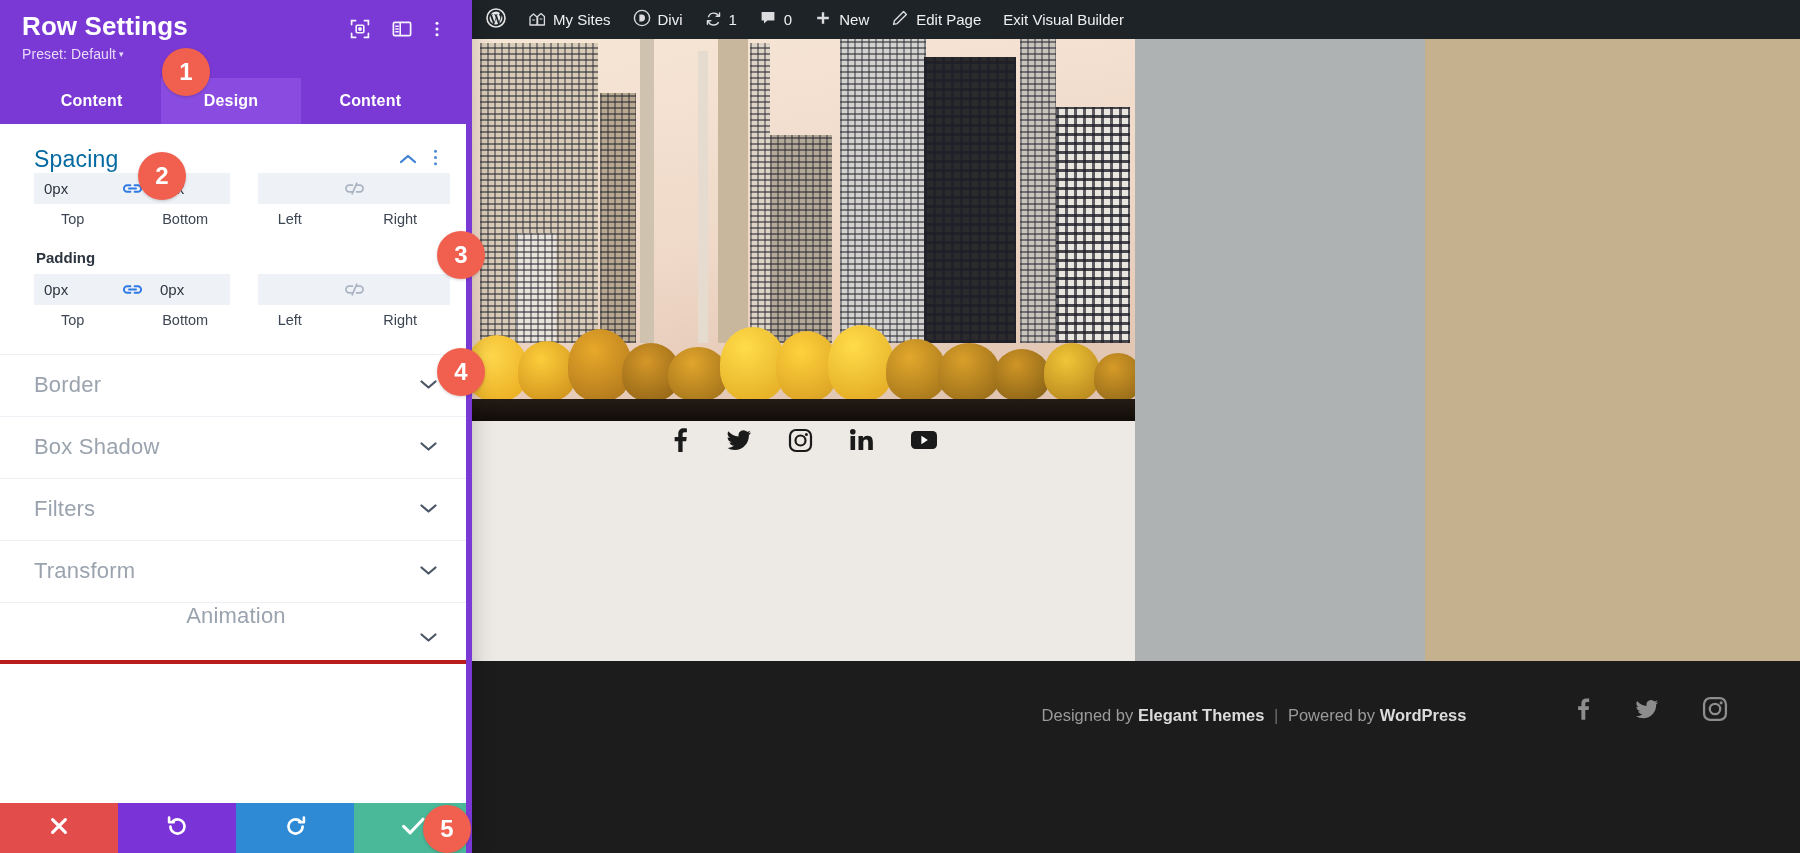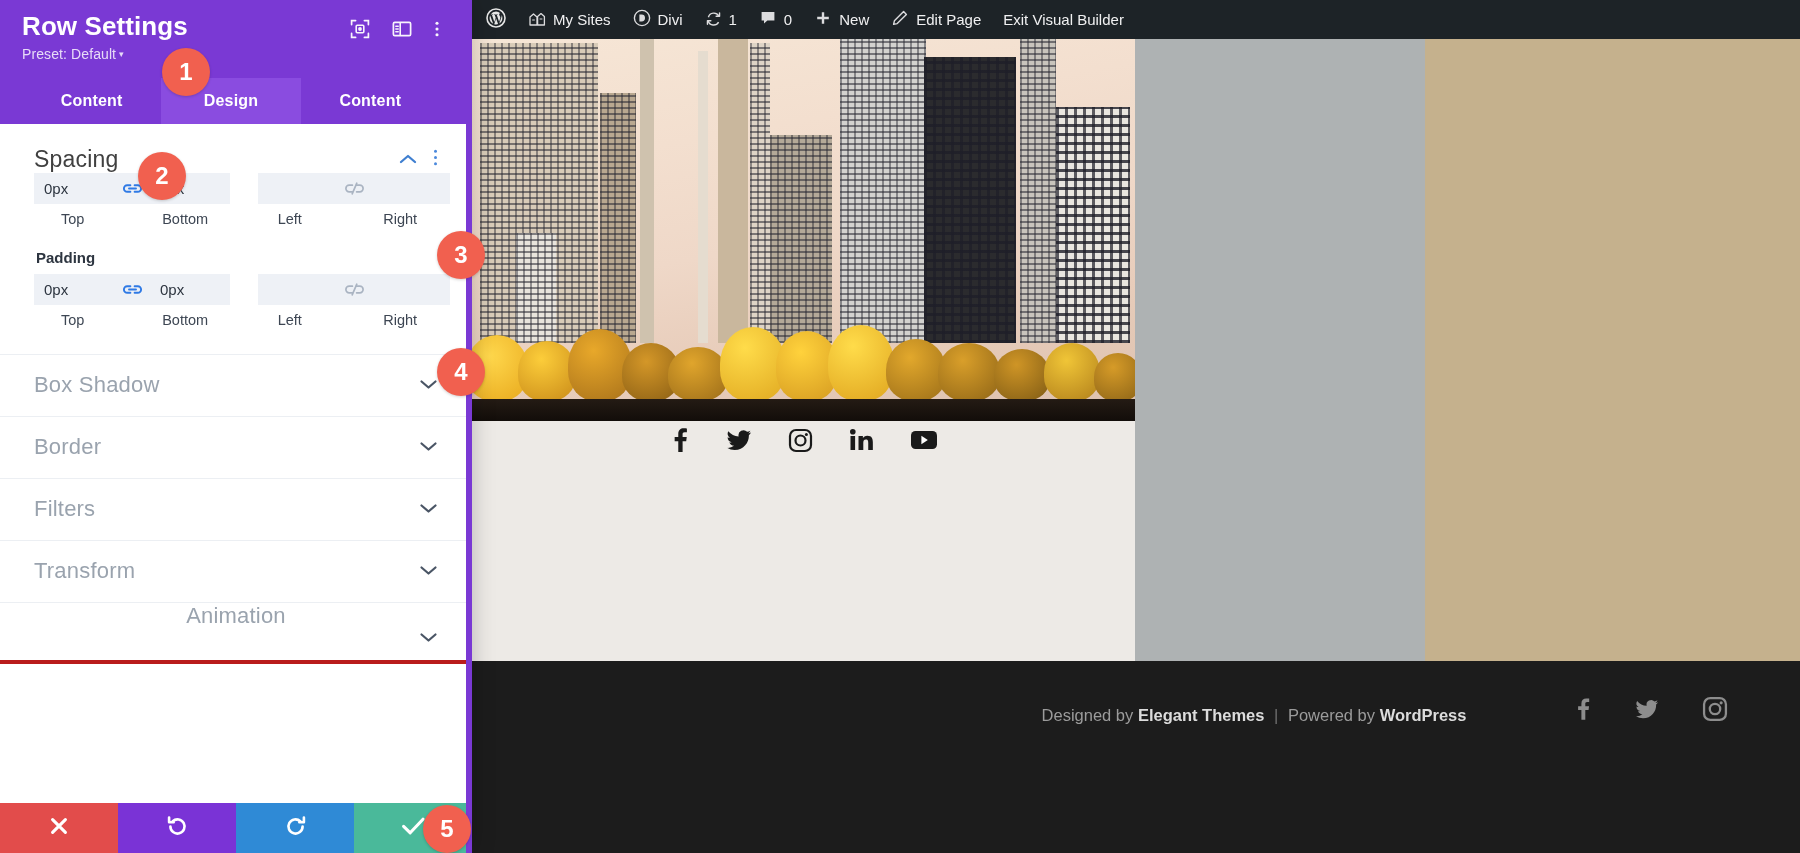--- a/index.html
+++ b/index.html
@@ -53,21 +53,21 @@
     background:#e9edf2;
   }
   .scrollbar-thumb {
     position:absolute; right:0; top:0; width:6px; height:710px;
     background:#4e5664; border-radius:0;
   }
 
   .section-spacing { padding: 22px 34px 0 34px; }
   .spacing-head { display:flex; align-items:center; }
   .spacing-title {
-    color:#404040; font-size: 23px; font-weight: 400; letter-spacing:.2px;
+    color:#0369a1; font-size: 23px; font-weight: 400; letter-spacing:.2px;
   }
   .spacing-head-right { margin-left:auto; display:flex; align-items:center; gap:18px; }
   .chev-up { width:16px;height:16px; }
   .group-label {
     font-size: 15px; font-weight:700; color:#2d3540; margin: 22px 0 8px 2px;
   }
   .field-row { display:flex; align-items:flex-start; }
   .field-pair { display:flex; align-items:center; position:relative; }
   .field {
     background:#eef1f6; height: 31px; width: 80px;
@@ -521,29 +521,29 @@
           <span class="flabel" style="width:80px;">Bottom</span>
           <span style="width:29px;"></span>
           <span class="flabel" style="width:78px;">Left</span>
           <span style="width:36px;"></span>
           <span class="flabel" style="width:78px;">Right</span>
         </div>
       </div>
 
       <div class="accordion">
         <div class="acc-item">
-          <span class="acc-label">Box Shadow</span>
+          <span class="acc-label">Border</span>
           <span class="acc-chev">
             <svg width="19" height="12" viewBox="0 0 19 12">
                 <path d="M2.5 3.5L9.5 9.5l7-6" fill="none" stroke="#4a5565" stroke-width="2.2" stroke-linecap="round" stroke-linejoin="round"></path>
               </svg>
           </span>
         </div>
         <div class="acc-item">
-          <span class="acc-label">Border</span>
+          <span class="acc-label">Box Shadow</span>
           <span class="acc-chev">
             <svg width="19" height="12" viewBox="0 0 19 12">
                 <path d="M2.5 3.5L9.5 9.5l7-6" fill="none" stroke="#4a5565" stroke-width="2.2" stroke-linecap="round" stroke-linejoin="round"></path>
               </svg>
           </span>
         </div>
         <div class="acc-item">
           <span class="acc-label">Filters</span>
           <span class="acc-chev">
             <svg width="19" height="12" viewBox="0 0 19 12">

